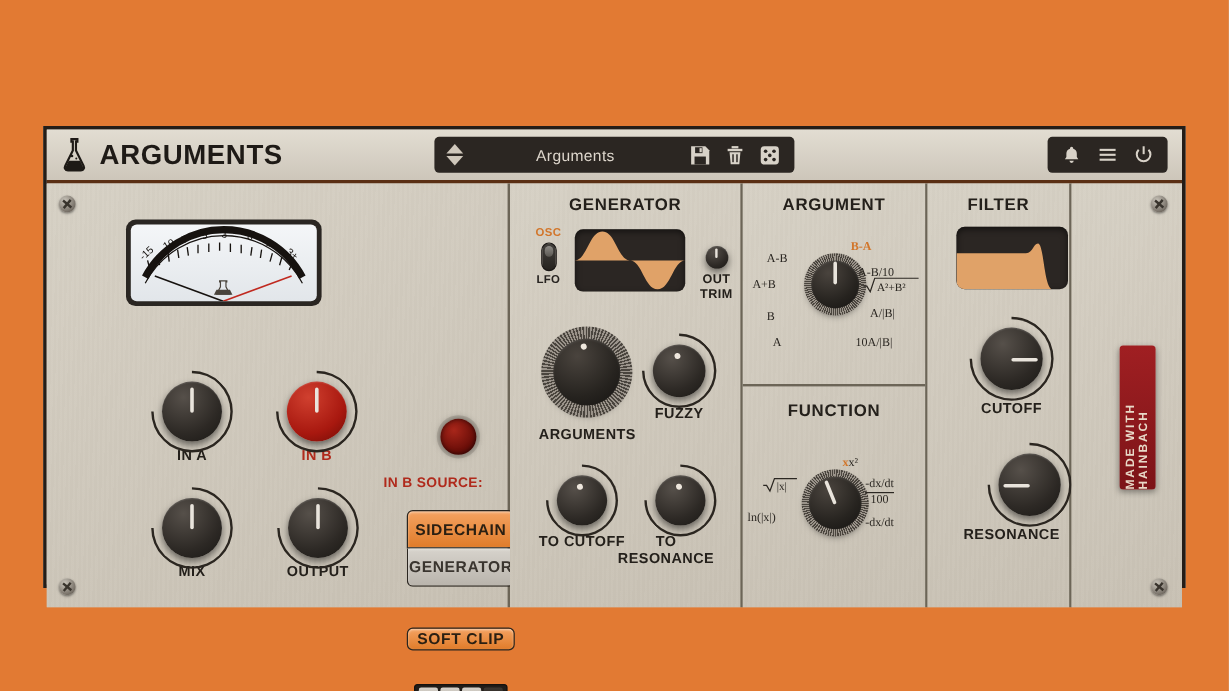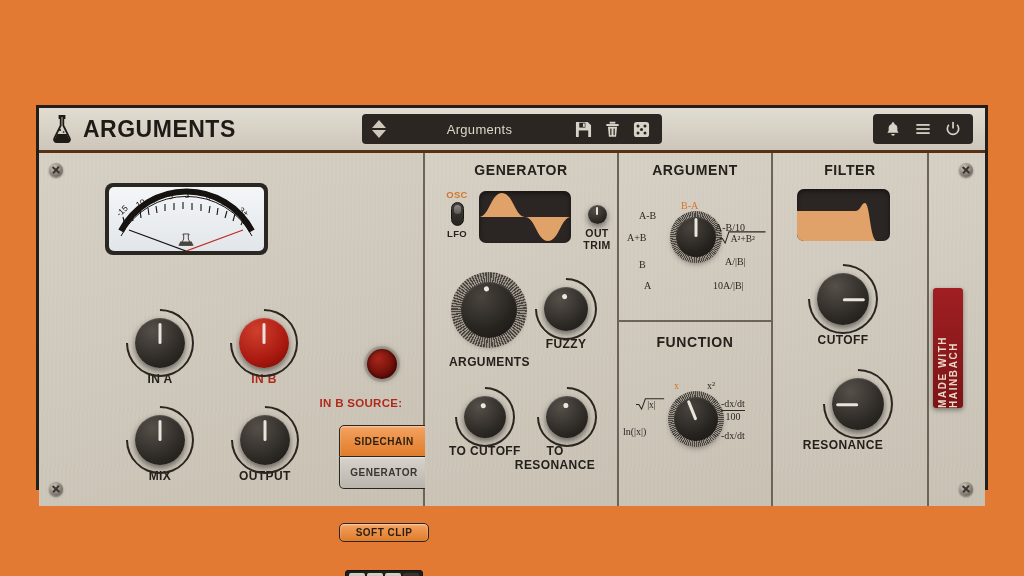--- a/index.html
+++ b/index.html
@@ -140,21 +140,21 @@
     position: absolute; left: 328px; top: 196px;
     width: 30px; height: 30px; border-radius: 50%;
     background: radial-gradient(circle at 38% 32%, #a8261a, #6d0f09 60%, #360503);
     box-shadow: 0 0 6px rgba(0,0,0,.5), inset 0 0 4px rgba(0,0,0,.6),
                 0 0 0 3px #b5aea2;
   }
 
   
   .btn {
     border-radius: 5px; display: flex; align-items: center; justify-content: center;
-    font-size: 10px; font-weight: bold; letter-spacing: .5px;
+    font-size: 13px; font-weight: bold; letter-spacing: .5px;
     border: 1.5px solid #2b2620;
   }
   .btn.on {
     background: linear-gradient(#f3a košík);
     background: linear-gradient(#f5a košík);
     background: linear-gradient(#f4a261, #e07c2a);
     color: #2a1f12;
     box-shadow: inset 0 1px 2px rgba(255,255,255,.5);
   }
   .btn.off {
@@ -195,21 +195,21 @@
   }
   .tgl-lbl { font-size: 9.5px; font-weight: bold; text-align: center; letter-spacing: .3px; }
   .tgl-lbl.on { color: #d2762b; }
   .tgl-lbl.off { color: #272320; }
 
   
   .sel-lbl {
     position: absolute; font-size: 10px; color: #2b2722;
     white-space: nowrap; font-family: "Liberation Serif", serif;
   }
-  .sel-lbl.active { color: #d2762b; font-weight: normal; }
+  .sel-lbl.active { color: #d2762b; font-weight: bold; margin-left: 28px; }
 
   
   #banner {
     position: absolute; right: 22px; top: 135px;
     width: 30px; height: 120px;
     background: linear-gradient(#a01f22, #7c1418);
     border-radius: 3px;
     display: flex; align-items: center; justify-content: center;
     box-shadow: 0 2px 5px rgba(0,0,0,.4);
   }
@@ -504,21 +504,21 @@
         <span class="sel-lbl active" style="left:55px;top:46px">x</span>
         <span class="sel-lbl" style="left:88px;top:46px">x²</span>
         <span class="sel-lbl" style="left:102px;top:64px;text-align:center">
           <span style="display:block;border-bottom:1px solid #2b2722;padding-bottom:1px">-dx/dt</span>
           <span style="display:block">100</span>
         </span>
         <span class="sel-lbl" style="left:102px;top:96px">-dx/dt</span>
       </div>
     </div>
 
-    <div class="panel" style="width:156px">
+    <div class="panel" style="width:120px">
       <div class="sect-title" style="margin-top:9px">FILTER</div>
 
       <div class="display" style="position:absolute;left:24px;top:36px;width:93px;height:52px">
         <svg viewBox="0 0 93 52" width="93" height="52">
           <path d="M0 22 L58 22 C64 22 64 14 68 14 C73 14 73 52 80 52 L0 52 Z" fill="#e0a268"></path>
         </svg>
       </div>
 
       <div class="knobwrap" style="position:absolute;left:44px;top:120px">
         <div class="knob" style="width:52px;height:52px">

